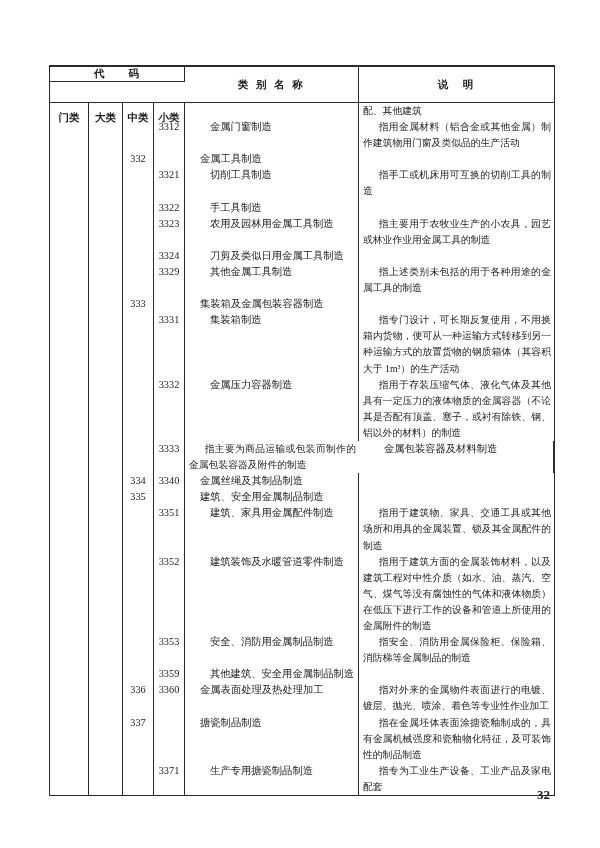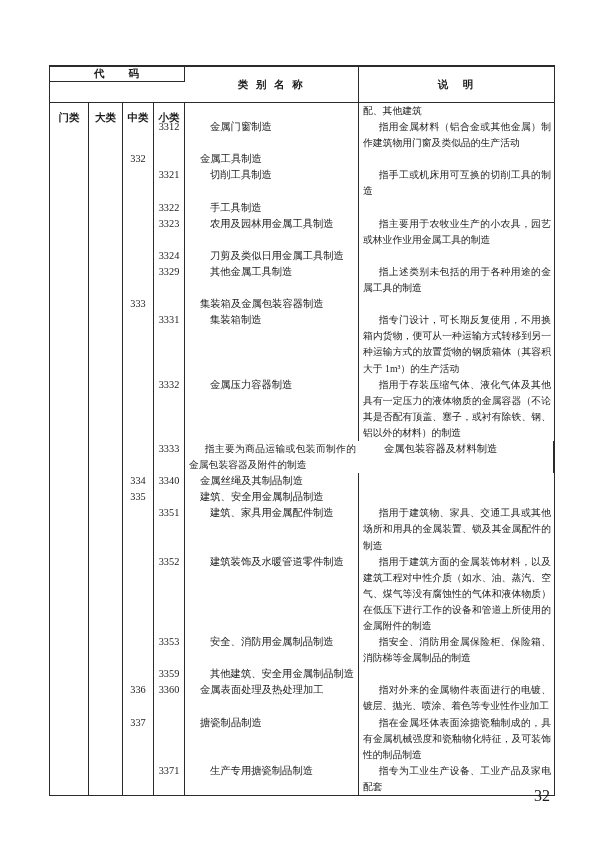--- a/index.html
+++ b/index.html
@@ -52,21 +52,21 @@
   .c.desc{
     font-size:9.8px;
     padding:0 3px 0 4px;
     text-align:justify;
     text-indent:1.6em;
   }
   .c.desc.flush{text-indent:0;}
   
   .pagenum{
     position:absolute;top:787px;right:50px;
-    font-size:16px;font-weight:normal;
+    font-size:13px;font-weight:bold;
   }
 </style>
 </head>
 <body>
 
 <div class="page">
 
   <div class="tbl">
 
     <div class="thead grid6">

